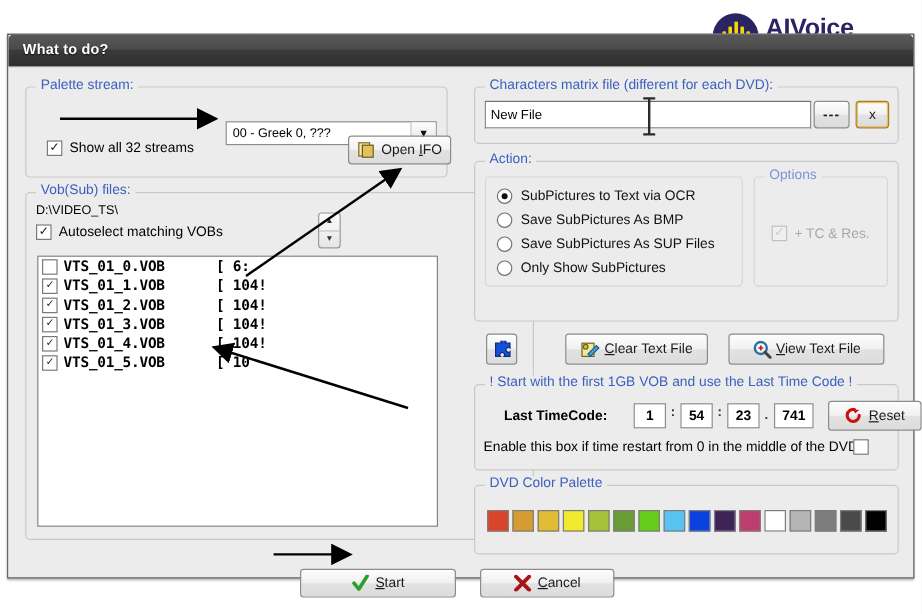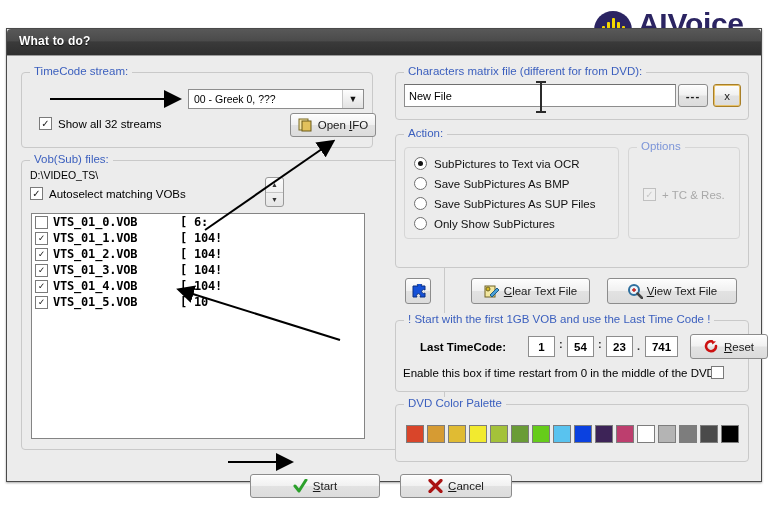--- a/index.html
+++ b/index.html
@@ -47,21 +47,21 @@
     background:#2b2462;
     display:flex;align-items:center;justify-content:center;gap:2px;
   }
   .logo .badge i{display:block;width:3px;background:#f5d800;border-radius:1px;}
   .logo .badge i.b1{height:8px}
   .logo .badge i.b2{height:16px}
   .logo .badge i.b3{height:24px}
   .logo .badge i.b4{height:16px}
   .logo .badge i.b5{height:9px}
   .logo .lt{line-height:1;}
-  .logo .l1{color:#2b2462;font-size:30px;font-weight:bold;letter-spacing:-.3px;text-align:right;}
+  .logo .l1{color:#2b2462;font-size:21px;font-weight:bold;letter-spacing:-.3px;text-align:right;}
   .logo .l2{color:#6f6f8c;font-size:12px;font-weight:bold;margin-top:1px;margin-left:1px;}
 
   
   .gb{position:absolute;border:1px solid #c9c9c9;border-radius:4px;background:#ececec;box-sizing:border-box;}
   .gb>.cap{
     position:absolute;top:-8px;left:8px;padding:0 4px;background:#ececec;
     color:#3b5fbe;font-size:11.5px;white-space:nowrap;
   }
 
   .lbl{font-size:11.5px;color:#000;}
@@ -178,23 +178,23 @@
 
   <div class="window">
 
     <div class="titlebar">
       <div class="title">What to do?</div>
     </div>
 
     <div class="client">
 
       <div class="gb" style="left:14px;top:16px;width:352px;height:76px;">
-        <div class="cap">TimeCode stream:</div>
-
-        <div class="combo" style="left:166px;top:16px;width:176px;height:20px;justify-content:space-between;">
+        <div class="cap">Palette stream:</div>
+
+        <div class="combo" style="left:166px;top:28px;width:176px;height:20px;justify-content:space-between;">
           <div class="val">00 - Greek 0, ???</div>
           <div class="arrow">▼</div>
         </div>
 
         <div class="chkrow" style="left:17px;top:44px;">
           <span class="chk">✓</span>
           <span class="lbl">Show all 32 streams</span>
         </div>
 
 
@@ -264,21 +264,21 @@
       <div class="btn" style="left:243px;top:418px;width:130px;height:24px;">
         <span class="ico">
           <svg width="15" height="14" viewBox="0 0 15 14">
               <path d="M2 7 L6 12 L13 1" stroke="#2ba02b" stroke-width="3" fill="none" stroke-linecap="round" stroke-linejoin="round"></path>
             </svg>
         </span>
         <span><span class="u">S</span>tart</span>
       </div>
 
       <div class="gb" style="left:388px;top:16px;width:354px;height:48px;">
-        <div class="cap">Characters matrix file      (different for from DVD):</div>
+        <div class="cap">Characters matrix file      (different for each DVD):</div>
 
         <div class="tbox" style="position:absolute;left:8px;top:11px;width:272px;height:23px;">
           <span>New File</span>
         </div>
 
         <div class="btn" style="left:282px;top:11px;width:30px;height:23px;font-weight:bold;letter-spacing:1px;">
           <span>---</span>
         </div>
 
         <div class="btn" style="left:317px;top:11px;width:28px;height:23px;border-color:#a87f28;box-shadow:inset 0 0 0 1px #e7c169;">

